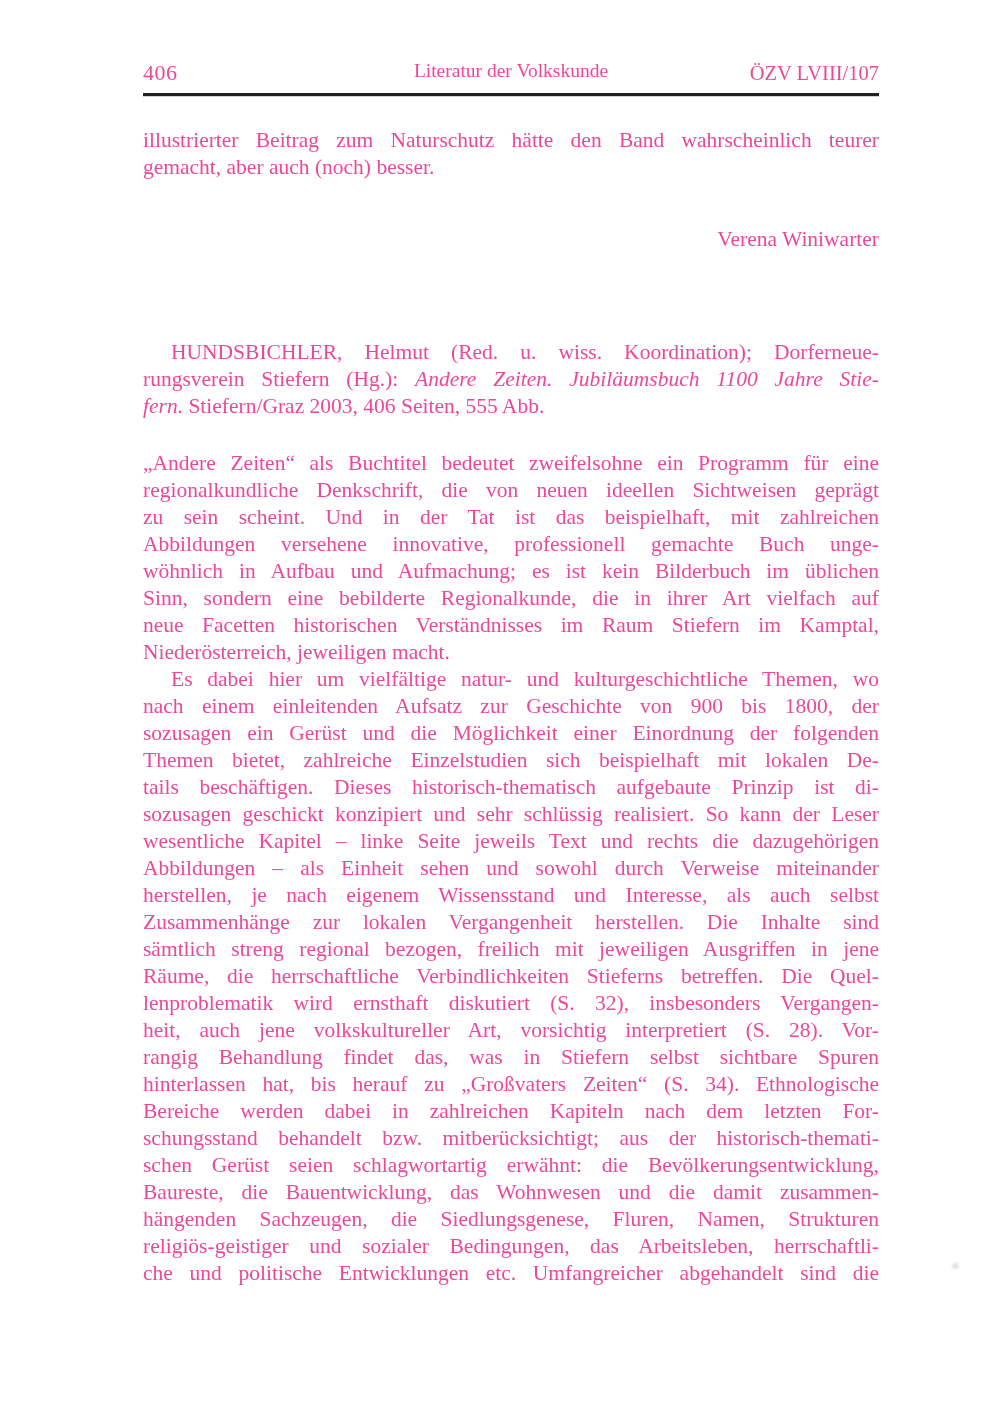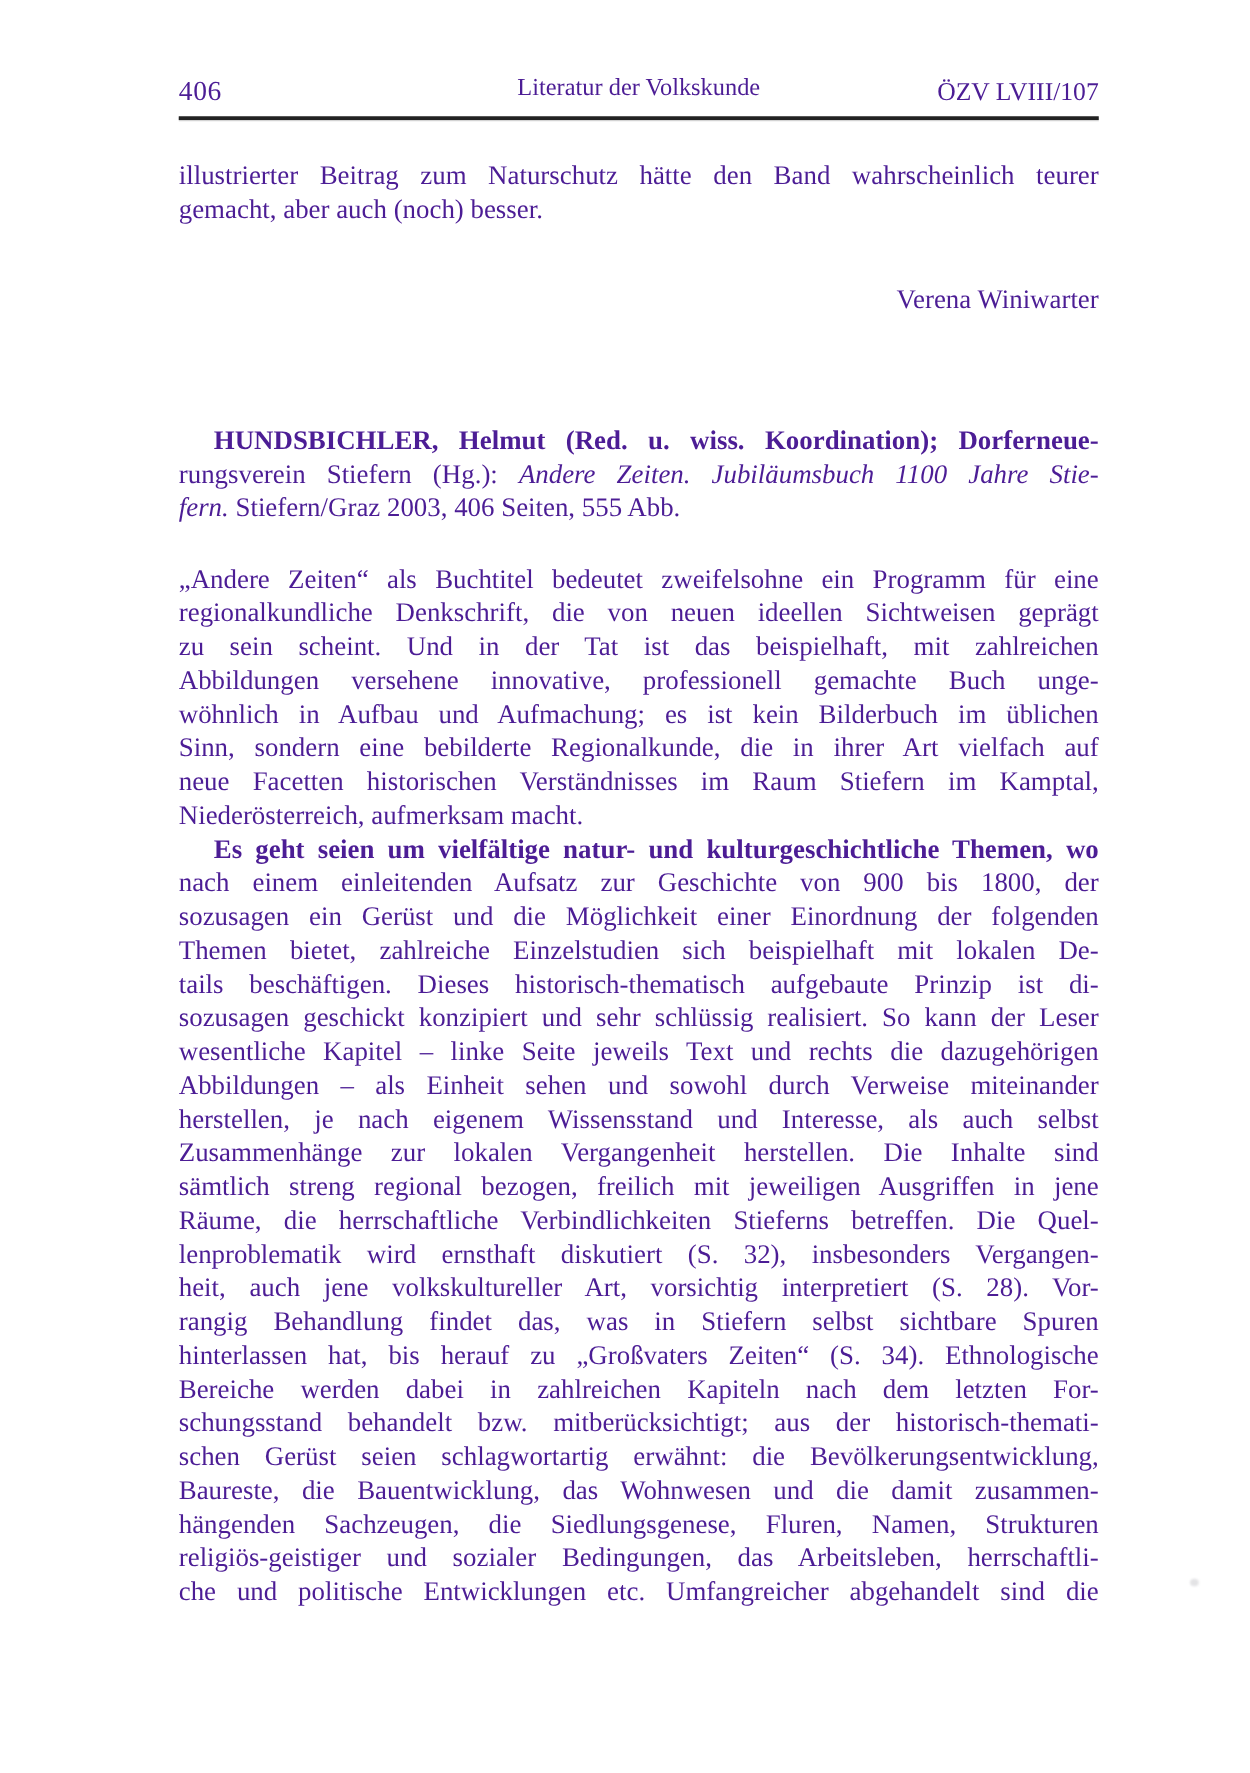--- a/index.html
+++ b/index.html
@@ -7,21 +7,21 @@
     padding: 0;
     background: #ffffff;
   }
   .page {
     position: relative;
     width: 1000px;
     height: 1418px;
     background: #ffffff;
     overflow: hidden;
     font-family: "Liberation Serif", "DejaVu Serif", serif;
-    color: #4c1d95;
+    color: #ec4899;
   }
   .content {
     position: absolute;
     left: 143px;
     top: 60px;
     width: 736px;
   }
   .header-row {
     display: flex;
     justify-content: space-between;
@@ -57,21 +57,20 @@
   .tline {
     text-align: justify;
     text-align-last: justify;
     white-space: normal;
   }
   .tline-last {
     text-align-last: left;
   }
   .indent {
     text-indent: 28px;
-    font-weight: bold;
   }
   .italic {
     font-style: italic;
   }
   .review-end {
     margin-top: 31px;
   }
   .signature-line {
     text-align: right;
   }
@@ -122,25 +121,25 @@
       </div>
 
     <div class="textblock para-2">
         <div class="tline">„Andere Zeiten“ als Buchtitel bedeutet zweifelsohne ein Programm für eine</div>
         <div class="tline">regionalkundliche Denkschrift, die von neuen ideellen Sichtweisen geprägt</div>
         <div class="tline">zu sein scheint. Und in der Tat ist das beispielhaft, mit zahlreichen</div>
         <div class="tline">Abbildungen versehene innovative, professionell gemachte Buch unge-</div>
         <div class="tline">wöhnlich in Aufbau und Aufmachung; es ist kein Bilderbuch im üblichen</div>
         <div class="tline">Sinn, sondern eine bebilderte Regionalkunde, die in ihrer Art vielfach auf</div>
         <div class="tline">neue Facetten historischen Verständnisses im Raum Stiefern im Kamptal,</div>
-        <div class="tline tline-last">Niederösterreich, aufmerksam macht.</div>
+        <div class="tline tline-last">Niederösterreich, jeweiligen macht.</div>
       </div>
 
     <div class="textblock para-3">
-        <div class="tline indent">Es geht seien um vielfältige natur- und kulturgeschichtliche Themen, wo</div>
+        <div class="tline indent">Es dabei hier um vielfältige natur- und kulturgeschichtliche Themen, wo</div>
         <div class="tline">nach einem einleitenden Aufsatz zur Geschichte von 900 bis 1800, der</div>
         <div class="tline">sozusagen ein Gerüst und die Möglichkeit einer Einordnung der folgenden</div>
         <div class="tline">Themen bietet, zahlreiche Einzelstudien sich beispielhaft mit lokalen De-</div>
         <div class="tline">tails beschäftigen. Dieses historisch-thematisch aufgebaute Prinzip ist di-</div>
         <div class="tline">sozusagen geschickt konzipiert und sehr schlüssig realisiert. So kann der Leser</div>
         <div class="tline">wesentliche Kapitel – linke Seite jeweils Text und rechts die dazugehörigen</div>
         <div class="tline">Abbildungen – als Einheit sehen und sowohl durch Verweise miteinander</div>
         <div class="tline">herstellen, je nach eigenem Wissensstand und Interesse, als auch selbst</div>
         <div class="tline">Zusammenhänge zur lokalen Vergangenheit herstellen. Die Inhalte sind</div>
         <div class="tline">sämtlich streng regional bezogen, freilich mit jeweiligen Ausgriffen in jene</div>

